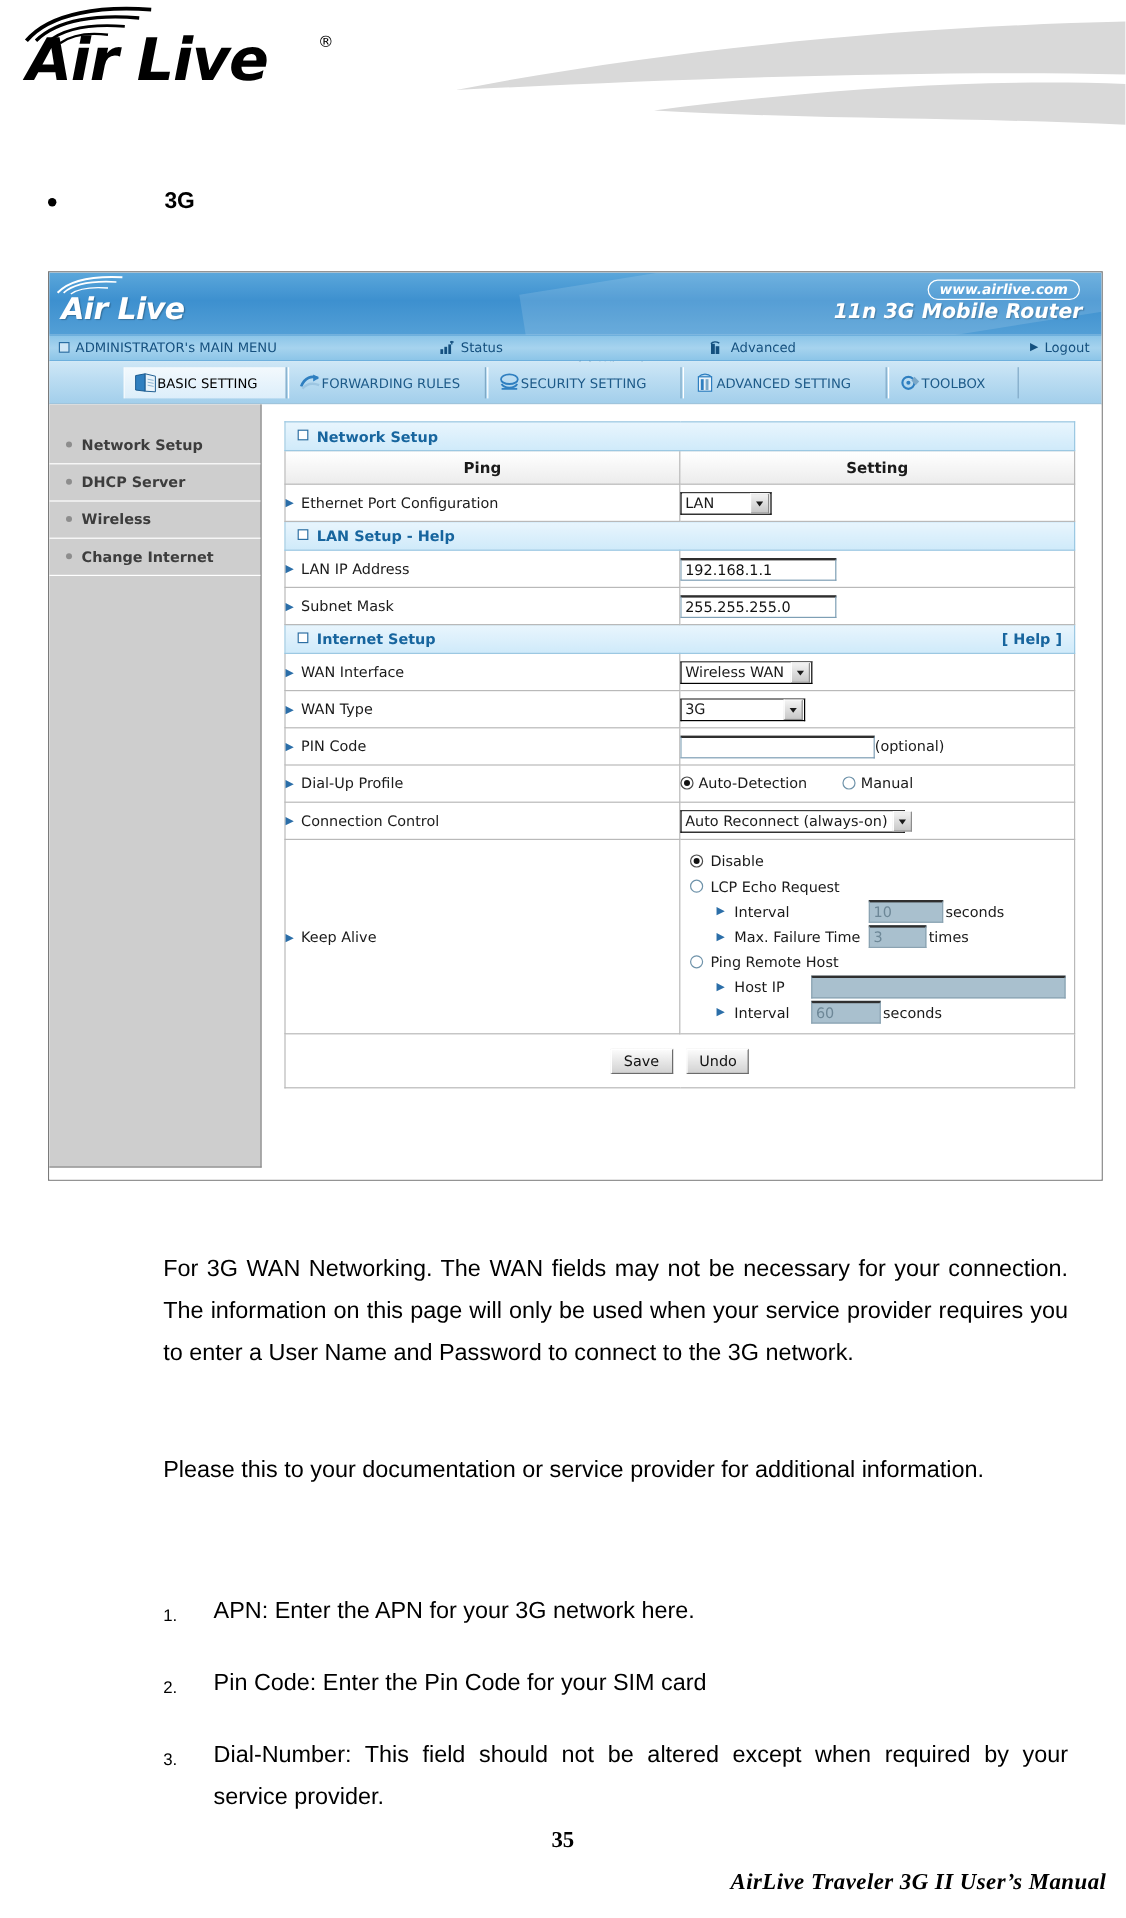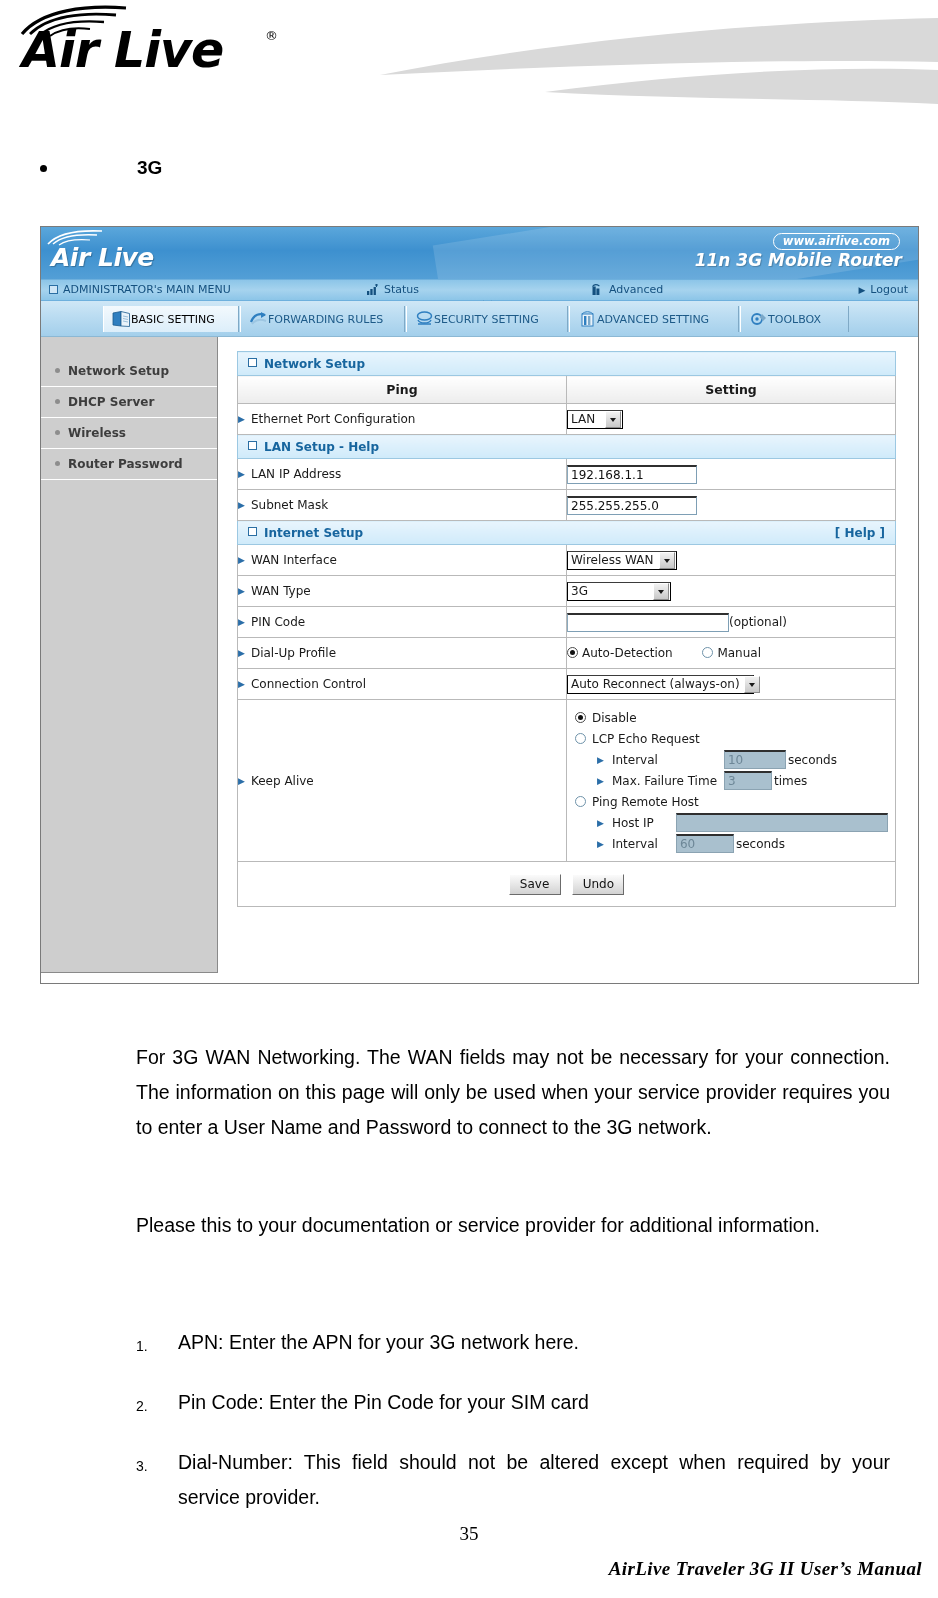--- a/index.html
+++ b/index.html
@@ -486,21 +486,21 @@
     margin-left: 42px;
   }
 
   .pagenum {
     position: absolute;
     left: 0;
     top: 1523px;
     width: 938px;
     text-align: center;
     font-family: "Liberation Serif", serif;
-    font-weight: normal;
+    font-weight: bold;
     font-size: 19px;
   }
   .footer-right {
     position: absolute;
     right: 16px;
     top: 1558px;
     font-family: "Liberation Serif", serif;
     font-style: italic;
     font-weight: bold;
     font-size: 19px;
@@ -650,21 +650,21 @@
       <div class="side-item">
         <span class="side-dot"></span><span>Network Setup</span>
       </div>
       <div class="side-item">
         <span class="side-dot"></span><span>DHCP Server</span>
       </div>
       <div class="side-item">
         <span class="side-dot"></span><span>Wireless</span>
       </div>
       <div class="side-item">
-        <span class="side-dot"></span><span>Router Password</span>
+        <span class="side-dot"></span><span>Change Internet</span>
       </div>
     </div>
 
     <div class="ui-content">
       <table class="stbl">
 
         <tbody>
             <tr class="sec-hdr">
           <td colspan="2">
             <span class="sq"></span><span>Network Setup</span>
@@ -674,21 +674,21 @@
         <tr class="col-hdr">
           <td style="width:222px;">Ping</td>
           <td>Setting</td>
         </tr>
 
         <tr>
           <td class="item-cell">
             <span class="arr">▶</span><span>Ethernet Port Configuration</span>
           </td>
           <td class="set-cell">
-            <span class="sel" style="width:56px;">
+            <span class="sel" style="width:76px;">
               <span class="lbl">LAN</span>
               <span class="btn">
                     <span class="caret"></span>
                   </span>
             </span>
           </td>
         </tr>
 
         <tr class="sec-hdr">
           <td colspan="2">

